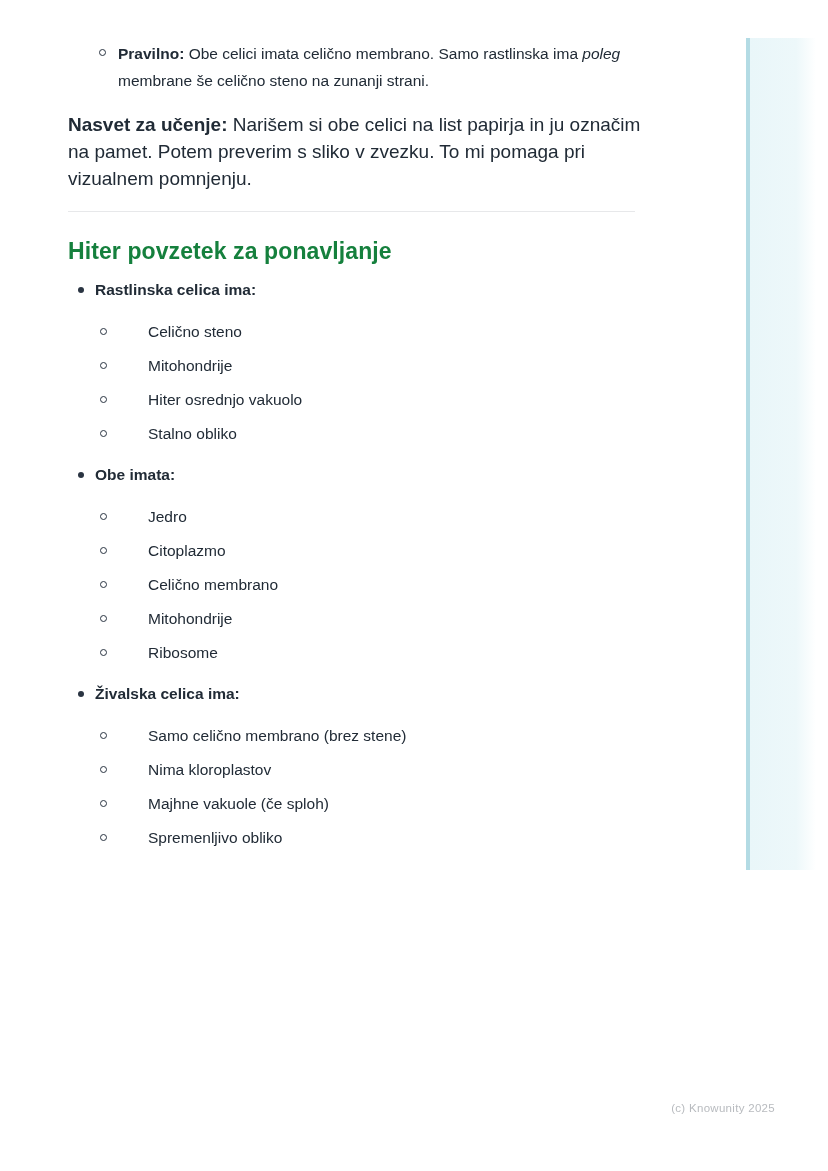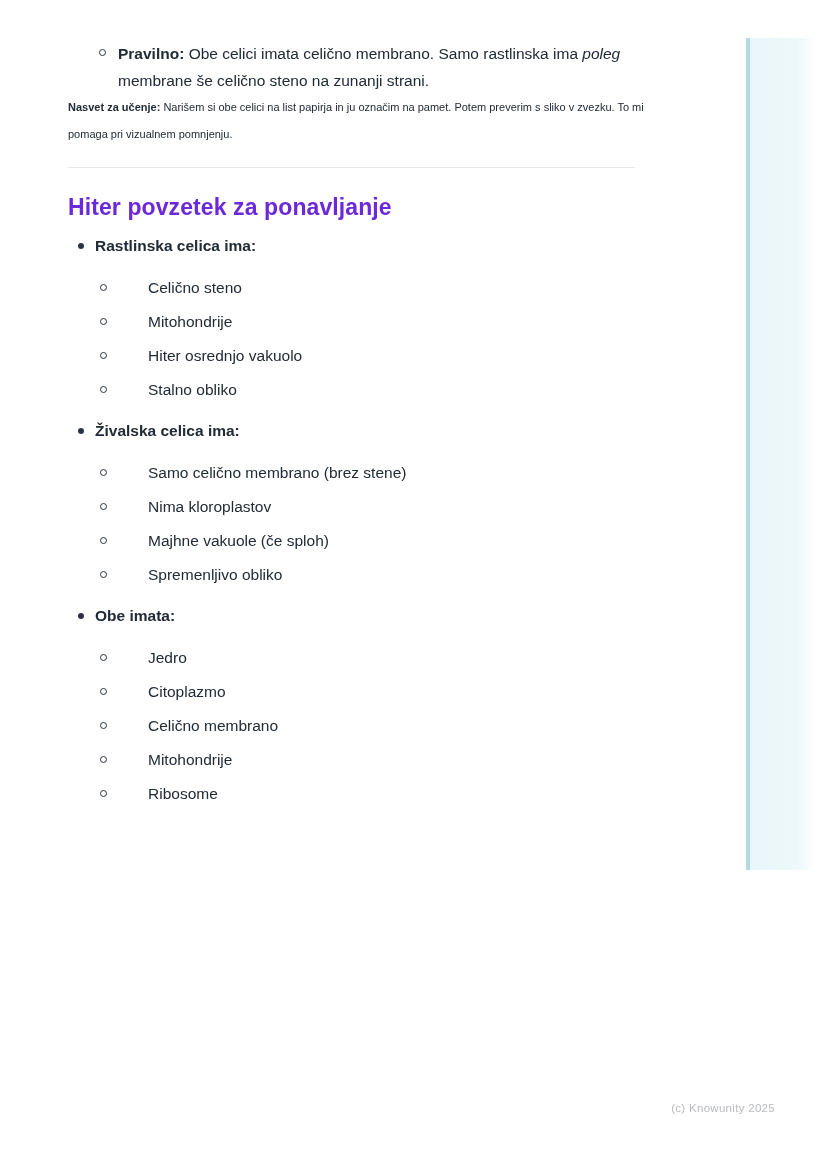--- a/index.html
+++ b/index.html
@@ -62,38 +62,39 @@
   .intro-list .ring-marker { margin-left: 31px; margin-right: 12px; }
   .intro-text {
     width: 508px;
     font-size: 15.5px;
     line-height: 27px;
   }
   .intro-text strong { font-weight: bold; }
   .intro-text em { font-style: italic; }
 
   .tip {
+    margin-top: 17px;
     width: 576px;
-    font-size: 11px;
+    font-size: 19px;
     line-height: 27px;
   }
   .tip strong { font-weight: bold; }
 
   hr.divider {
     margin-top: 19px;
     width: 567px;
     border: none;
     border-top: 1px solid #e7e8ea;
   }
 
   h2.section-heading {
     margin-top: 26px;
     font-size: 23px;
     font-weight: bold;
-    color: #6d28d9;
+    color: #15803d;
     letter-spacing: 0.1px;
   }
 
   .summary { list-style: none; margin-top: 9px; }
   .summary > li.group { margin-bottom: 15px; }
   .group-head { display: flex; align-items: flex-start; margin-bottom: 16px; margin-top: 12px; }
   .group-head .disc-marker { margin-left: 10px; margin-right: 11px; }
   .group-title {
     font-size: 15.5px;
     font-weight: bold;
@@ -162,20 +163,49 @@
           <li class="li-row">
             <span class="ring-marker"></span>
             <span class="sub-item-text">Stalno obliko</span>
           </li>
         </ul>
       </li>
 
       <li class="group">
         <div class="group-head">
           <span class="disc-marker"></span>
+          <span class="group-title">Obe imata:</span>
+        </div>
+        <ul class="sub-list">
+          <li class="li-row">
+            <span class="ring-marker"></span>
+            <span class="sub-item-text">Jedro</span>
+          </li>
+          <li class="li-row">
+            <span class="ring-marker"></span>
+            <span class="sub-item-text">Citoplazmo</span>
+          </li>
+          <li class="li-row">
+            <span class="ring-marker"></span>
+            <span class="sub-item-text">Celično membrano</span>
+          </li>
+          <li class="li-row">
+            <span class="ring-marker"></span>
+            <span class="sub-item-text">Mitohondrije</span>
+          </li>
+          <li class="li-row">
+            <span class="ring-marker"></span>
+            <span class="sub-item-text">Ribosome</span>
+          </li>
+        </ul>
+      </li>
+
+      <li class="group">
+        <div class="group-head">
+          <span class="disc-marker"></span>
           <span class="group-title">Živalska celica ima:</span>
         </div>
         <ul class="sub-list">
           <li class="li-row">
             <span class="ring-marker"></span>
             <span class="sub-item-text">Samo celično membrano (brez stene)</span>
           </li>
           <li class="li-row">
             <span class="ring-marker"></span>
             <span class="sub-item-text">Nima kloroplastov</span>
@@ -184,47 +214,18 @@
             <span class="ring-marker"></span>
             <span class="sub-item-text">Majhne vakuole (če sploh)</span>
           </li>
           <li class="li-row">
             <span class="ring-marker"></span>
             <span class="sub-item-text">Spremenljivo obliko</span>
           </li>
         </ul>
       </li>
 
-      <li class="group">
-        <div class="group-head">
-          <span class="disc-marker"></span>
-          <span class="group-title">Obe imata:</span>
-        </div>
-        <ul class="sub-list">
-          <li class="li-row">
-            <span class="ring-marker"></span>
-            <span class="sub-item-text">Jedro</span>
-          </li>
-          <li class="li-row">
-            <span class="ring-marker"></span>
-            <span class="sub-item-text">Citoplazmo</span>
-          </li>
-          <li class="li-row">
-            <span class="ring-marker"></span>
-            <span class="sub-item-text">Celično membrano</span>
-          </li>
-          <li class="li-row">
-            <span class="ring-marker"></span>
-            <span class="sub-item-text">Mitohondrije</span>
-          </li>
-          <li class="li-row">
-            <span class="ring-marker"></span>
-            <span class="sub-item-text">Ribosome</span>
-          </li>
-        </ul>
-      </li>
-
     </ul>
   </div>
 
   <div class="footer-credit">(c) Knowunity 2025</div>
 
 </div>
 
 </body></html>

